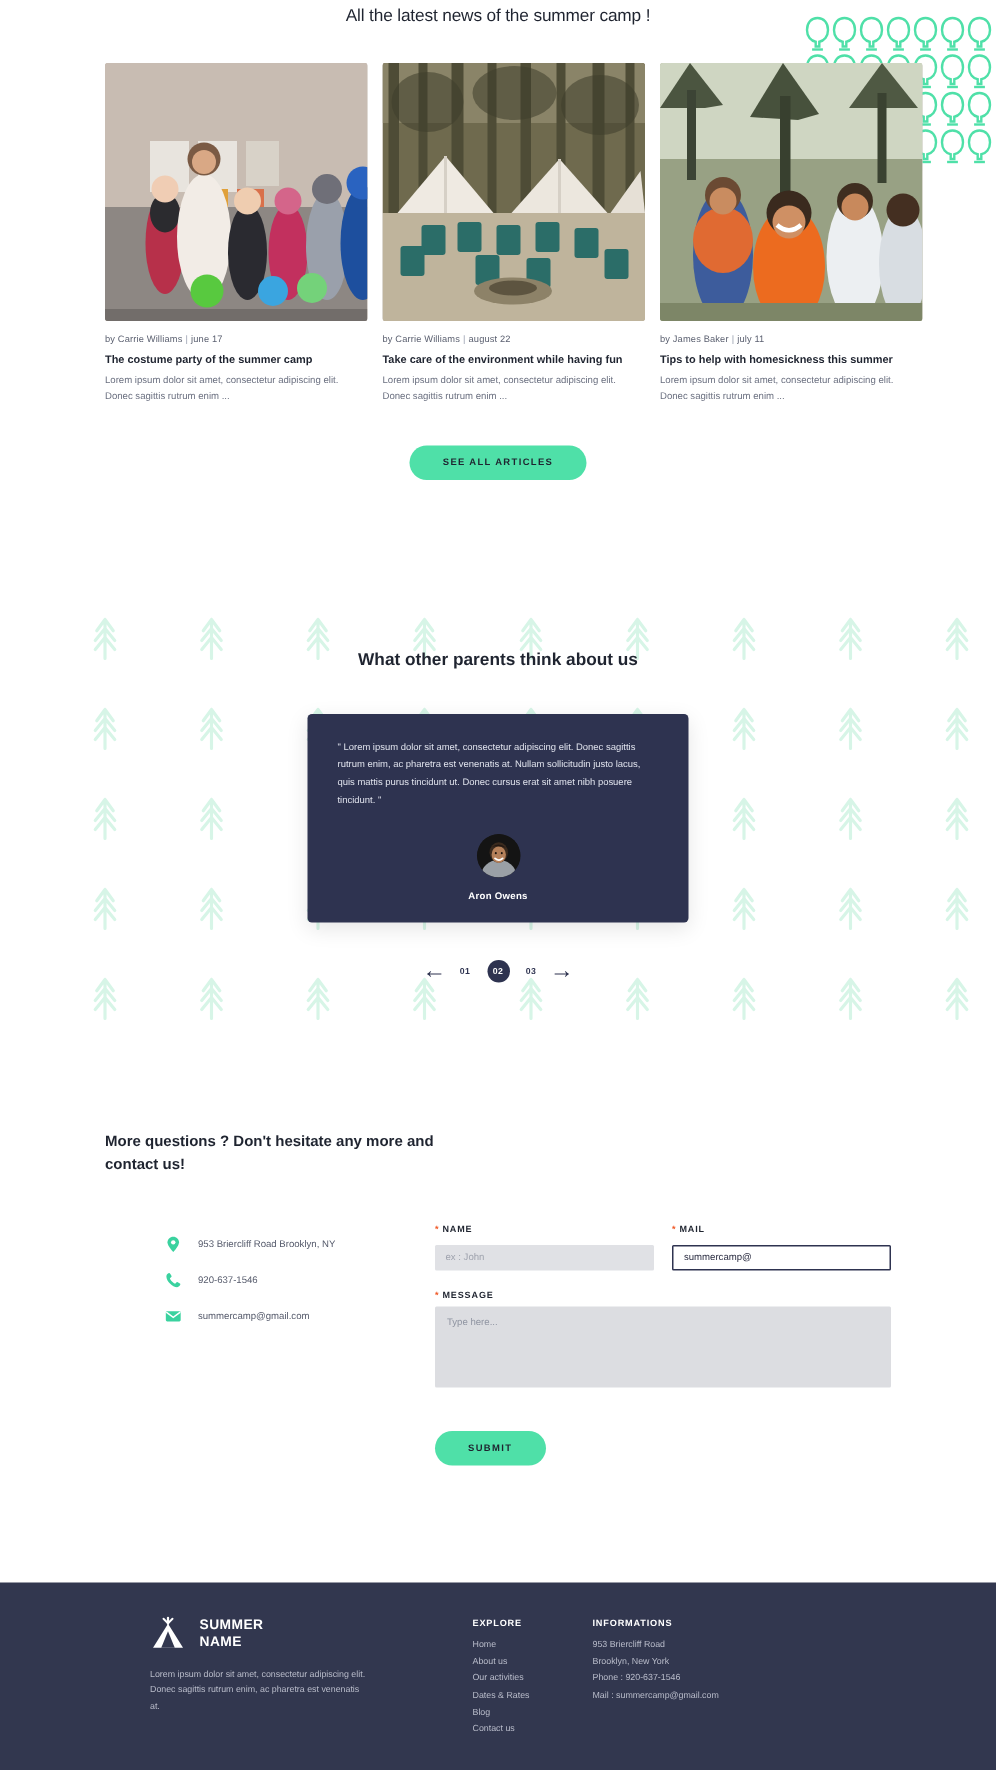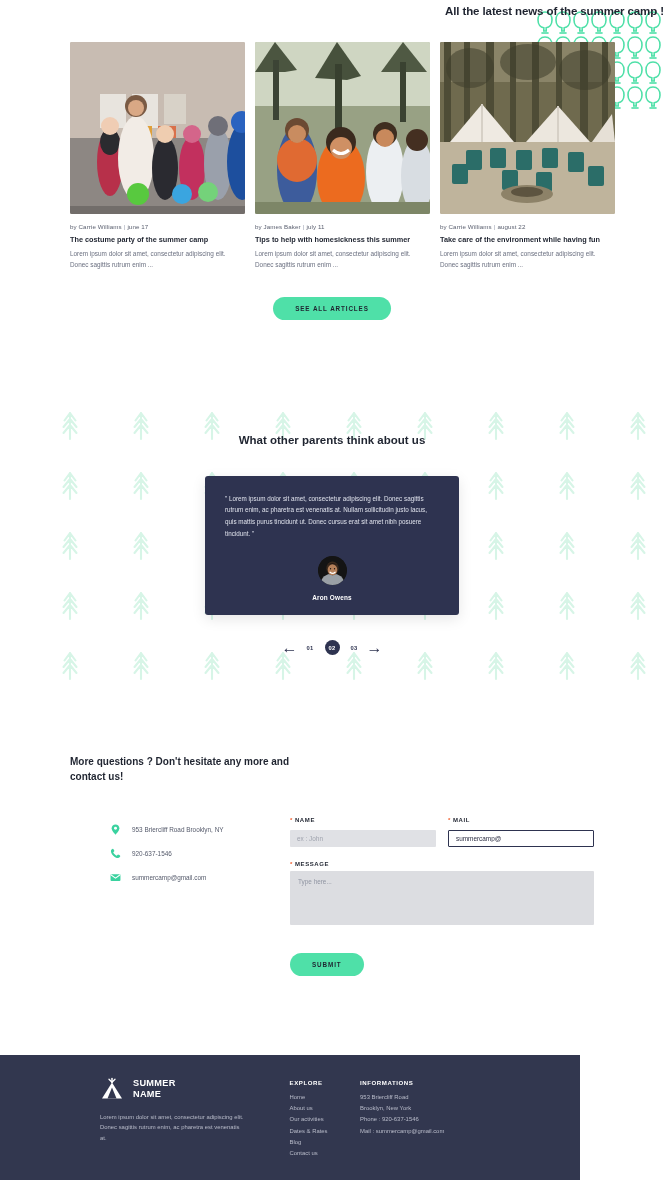--- a/index.html
+++ b/index.html
@@ -18,23 +18,23 @@
     width: 128px; height: 100px; z-index: 0; pointer-events: none;
   }
   .tree-pattern-mid {
     position: absolute; top: 405px; left: 0;
     width: 664px; height: 300px; z-index: 0; pointer-events: none;
   }
 
   
   .news-section { position: relative; z-index: 2; padding-top: 5px; }
   .section-title {
-    text-align: right;
+    text-align: center;
     font-size: 11.5px;
-    font-weight: bold;
+    font-weight: normal;
     letter-spacing: -0.1px;
     color: #1f2430;
   }
   .cards-row {
     display: flex;
     gap: 10px;
     padding: 0 70px;
     margin-top: 25px;
   }
   .card { width: 210px; }
@@ -222,21 +222,21 @@
     resize: none;
     outline: none;
   }
   .textarea-input::placeholder { color: #9095a2; }
   .submit-wrap { margin-top: 24px; }
 
   
   .footer {
     position: absolute;
     left: 0; bottom: 0;
-    width: 580px;
+    width: 664px;
     height: 125px;
     background: #32374f;
     z-index: 3;
   }
   .footer-inner { display: flex; padding: 22px 70px 0 100px; }
   .footer-brand { width: 215px; }
   .brand-row { display: flex; align-items: center; gap: 9px; }
   .brand-logo { width: 24px; height: 24px; flex: none; }
   .brand-name {
     font-size: 9.2px;
@@ -405,55 +405,20 @@
           <circle cx="68" cy="152" r="11" fill="#58c93f"></circle>
           <circle cx="112" cy="152" r="10" fill="#3aa5e0"></circle>
           <circle cx="138" cy="150" r="10" fill="#74d27a"></circle>
           <rect x="0" y="164" width="175" height="8" fill="#726d6a"></rect>
         </svg>
       </div>
       <div class="card-meta">
         <span>by Carrie Williams</span><span class="sep">|</span><span>june 17</span>
       </div>
       <h3 class="card-title">The costume party of the summer camp</h3>
-      <p class="card-excerpt">Lorem ipsum dolor sit amet, consectetur adipiscing elit. Donec sagittis rutrum enim ...</p>
-    </article>
-
-    <article class="card">
-      <div class="card-image">
-        <svg viewBox="0 0 175 172" preserveAspectRatio="none" aria-hidden="true">
-          <rect width="175" height="172" fill="#b9c0a8"></rect>
-          <rect y="0" width="175" height="72" fill="#cfd6c2"></rect>
-          <rect y="64" width="175" height="108" fill="#98a184"></rect>
-          <path d="M0 30 L20 0 L42 28 L30 30 Z" fill="#4b5540"></path>
-          <rect x="18" y="18" width="6" height="60" fill="#3c4435"></rect>
-          <path d="M60 36 L82 0 L106 34 L92 38 Z" fill="#47513c"></path>
-          <rect x="80" y="22" width="7" height="66" fill="#38402f"></rect>
-          <path d="M126 30 L148 0 L172 30 Z" fill="#4f5943"></path>
-          <rect x="145" y="20" width="6" height="60" fill="#3a4231"></rect>
-          <ellipse cx="42" cy="128" rx="20" ry="44" fill="#3d5c9c"></ellipse>
-          <ellipse cx="42" cy="118" rx="20" ry="22" fill="#e06a32"></ellipse>
-          <circle cx="42" cy="88" r="12" fill="#6b4a33"></circle>
-          <circle cx="42" cy="92" r="9" fill="#c98c60"></circle>
-          <ellipse cx="86" cy="136" rx="24" ry="40" fill="#ec6b1f"></ellipse>
-          <circle cx="86" cy="100" r="15" fill="#3a2a1e"></circle>
-          <circle cx="86" cy="106" r="11" fill="#cf9064"></circle>
-          <path d="M78 108 q8 7 16 0" stroke="#fff" stroke-width="3" fill="none"></path>
-          <ellipse cx="130" cy="130" rx="19" ry="42" fill="#eceff2"></ellipse>
-          <circle cx="130" cy="92" r="12" fill="#3f2e20"></circle>
-          <circle cx="130" cy="96" r="9" fill="#c8895c"></circle>
-          <ellipse cx="162" cy="134" rx="16" ry="38" fill="#d8dde2"></ellipse>
-          <circle cx="162" cy="98" r="11" fill="#442f21"></circle>
-          <rect x="0" y="160" width="175" height="12" fill="#7d8667"></rect>
-        </svg>
-      </div>
-      <div class="card-meta">
-        <span>by James Baker</span><span class="sep">|</span><span>july 11</span>
-      </div>
-      <h3 class="card-title">Tips to help with homesickness this summer</h3>
       <p class="card-excerpt">Lorem ipsum dolor sit amet, consectetur adipiscing elit. Donec sagittis rutrum enim ...</p>
     </article>
 
     <article class="card">
       <div class="card-image">
         <svg viewBox="0 0 175 172" preserveAspectRatio="none" aria-hidden="true">
           <rect width="175" height="172" fill="#b6ab95"></rect>
           <rect y="0" width="175" height="100" fill="#6f6a4e"></rect>
           <rect y="0" width="175" height="40" fill="#8a8468"></rect>
           <g fill="#4e4c36">
@@ -492,20 +457,55 @@
           <ellipse cx="87" cy="150" rx="16" ry="5" fill="#5d5440"></ellipse>
         </svg>
       </div>
       <div class="card-meta">
         <span>by Carrie Williams</span><span class="sep">|</span><span>august 22</span>
       </div>
       <h3 class="card-title">Take care of the environment while having fun</h3>
       <p class="card-excerpt">Lorem ipsum dolor sit amet, consectetur adipiscing elit. Donec sagittis rutrum enim ...</p>
     </article>
 
+    <article class="card">
+      <div class="card-image">
+        <svg viewBox="0 0 175 172" preserveAspectRatio="none" aria-hidden="true">
+          <rect width="175" height="172" fill="#b9c0a8"></rect>
+          <rect y="0" width="175" height="72" fill="#cfd6c2"></rect>
+          <rect y="64" width="175" height="108" fill="#98a184"></rect>
+          <path d="M0 30 L20 0 L42 28 L30 30 Z" fill="#4b5540"></path>
+          <rect x="18" y="18" width="6" height="60" fill="#3c4435"></rect>
+          <path d="M60 36 L82 0 L106 34 L92 38 Z" fill="#47513c"></path>
+          <rect x="80" y="22" width="7" height="66" fill="#38402f"></rect>
+          <path d="M126 30 L148 0 L172 30 Z" fill="#4f5943"></path>
+          <rect x="145" y="20" width="6" height="60" fill="#3a4231"></rect>
+          <ellipse cx="42" cy="128" rx="20" ry="44" fill="#3d5c9c"></ellipse>
+          <ellipse cx="42" cy="118" rx="20" ry="22" fill="#e06a32"></ellipse>
+          <circle cx="42" cy="88" r="12" fill="#6b4a33"></circle>
+          <circle cx="42" cy="92" r="9" fill="#c98c60"></circle>
+          <ellipse cx="86" cy="136" rx="24" ry="40" fill="#ec6b1f"></ellipse>
+          <circle cx="86" cy="100" r="15" fill="#3a2a1e"></circle>
+          <circle cx="86" cy="106" r="11" fill="#cf9064"></circle>
+          <path d="M78 108 q8 7 16 0" stroke="#fff" stroke-width="3" fill="none"></path>
+          <ellipse cx="130" cy="130" rx="19" ry="42" fill="#eceff2"></ellipse>
+          <circle cx="130" cy="92" r="12" fill="#3f2e20"></circle>
+          <circle cx="130" cy="96" r="9" fill="#c8895c"></circle>
+          <ellipse cx="162" cy="134" rx="16" ry="38" fill="#d8dde2"></ellipse>
+          <circle cx="162" cy="98" r="11" fill="#442f21"></circle>
+          <rect x="0" y="160" width="175" height="12" fill="#7d8667"></rect>
+        </svg>
+      </div>
+      <div class="card-meta">
+        <span>by James Baker</span><span class="sep">|</span><span>july 11</span>
+      </div>
+      <h3 class="card-title">Tips to help with homesickness this summer</h3>
+      <p class="card-excerpt">Lorem ipsum dolor sit amet, consectetur adipiscing elit. Donec sagittis rutrum enim ...</p>
+    </article>
+
   </div>
 
   <div class="btn-wrap">
     <button class="btn-pill">SEE ALL ARTICLES</button>
   </div>
 </section>
 
 <section class="testimonial-section">
   <h2 class="testimonial-title">What other parents think about us</h2>
 

